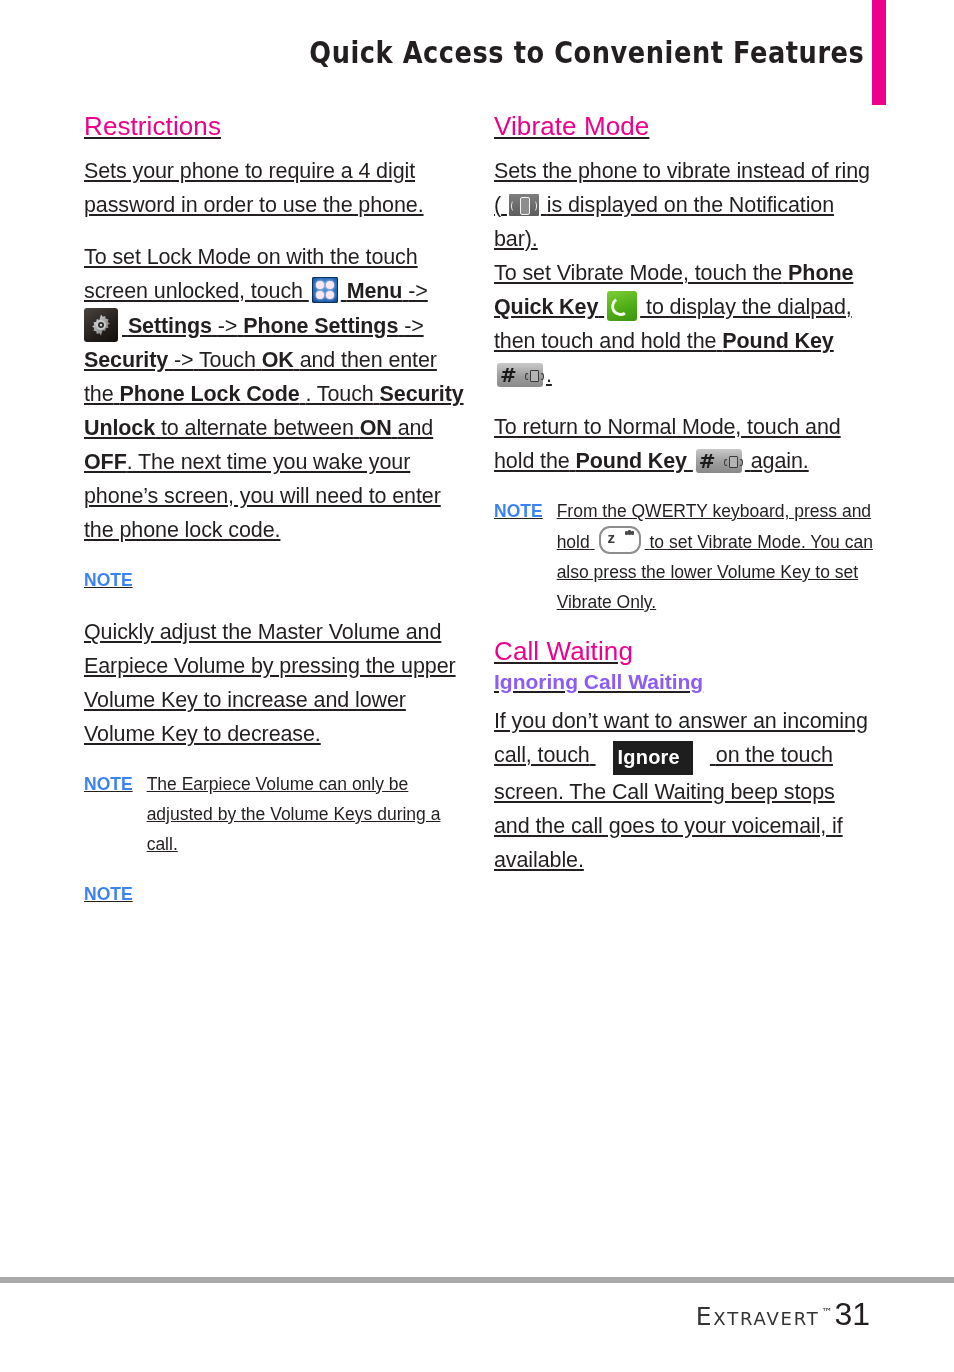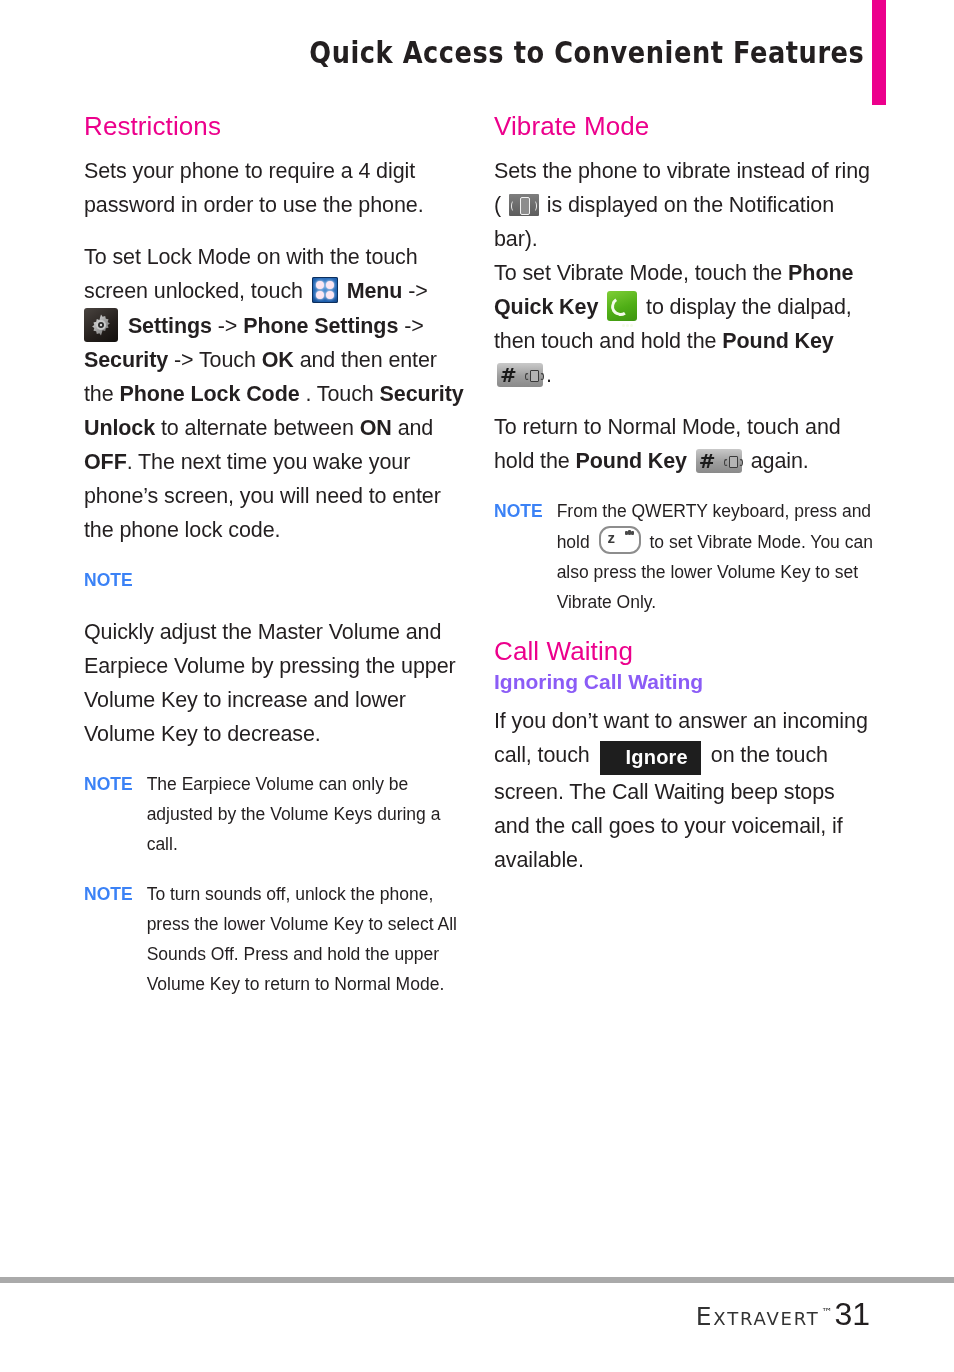--- a/index.html
+++ b/index.html
@@ -50,20 +50,21 @@
   .content {
     position: absolute;
     top: 112px;
     left: 0;
     width: 954px;
   }
   .col {
     position: absolute;
     top: 0;
     width: 382px;
+    text-decoration: underline;
   }
   .col-left  { left: 84px; }
   .col-right { left: 494px; }
 
   h2.section-title {
     margin: 0 0 12px 0;
     font-size: 26px;
     font-weight: 400;
     color: #ec008c;
     line-height: 1.15;
@@ -278,22 +279,22 @@
   .icon-zkey .zsup i:nth-child(3) { left: 6px; }
 
   
   .softkey {
     display: inline-block;
     background: #1e1e1e;
     color: #ffffff;
     font-weight: 700;
     font-size: 20px;
     line-height: 30px;
-    padding: 1px 13px 3px 26px;
-    margin: 0 4px;
+    padding: 1px 13px 3px 5px;
+    margin: 0 17px;
     vertical-align: -2px;
     letter-spacing: 0.2px;
   }
 
   
   .footer-rule {
     position: absolute;
     left: 0;
     top: 1277px;
     width: 954px;
@@ -390,21 +391,20 @@
 
     <p class="body-text">Quickly adjust the Master Volume and Earpiece Volume by pressing the upper Volume Key to increase and lower Volume Key to decrease.</p>
 
     <div class="note">
       <div class="note-label">NOTE</div>
       <div class="note-body">The Earpiece Volume can only be adjusted by the Volume Keys during a call.</div>
     </div>
 
     <div class="note">
       <div class="note-label">NOTE</div>
-      <div class="note-body">To turn sounds off, unlock the phone, press the lower Volume Key to select All Sounds Off. Press and hold the upper Volume Key to return to Normal Mode.</div>
     </div>
 
   </div>
 
   <div class="col col-right">
 
     <h2 class="section-title">Vibrate Mode</h2>
 
     <p class="body-text">
       <span>Sets the phone to vibrate instead of ring (</span>

